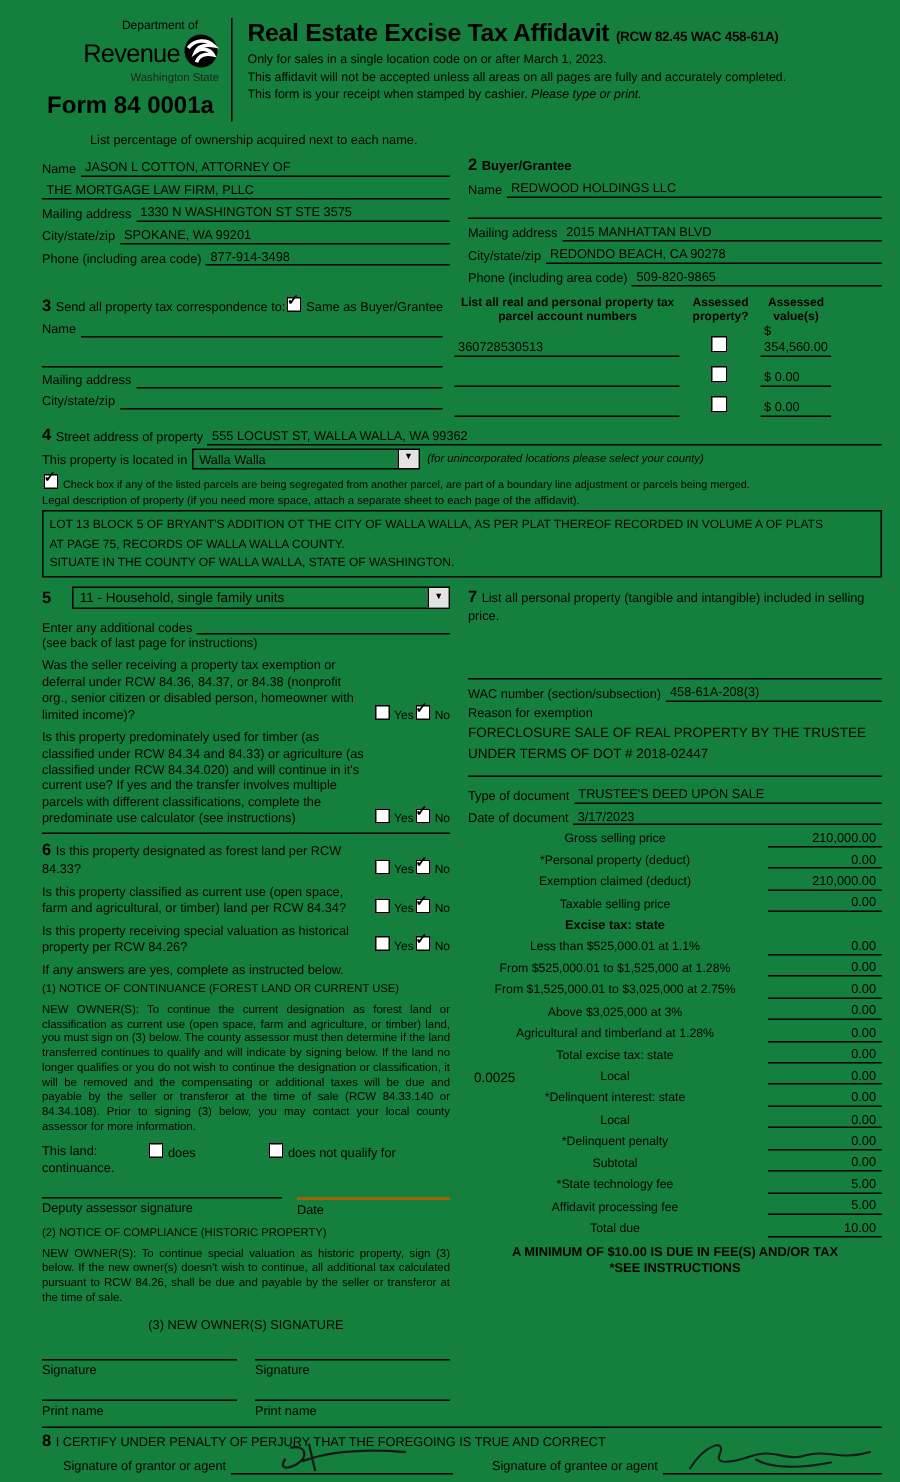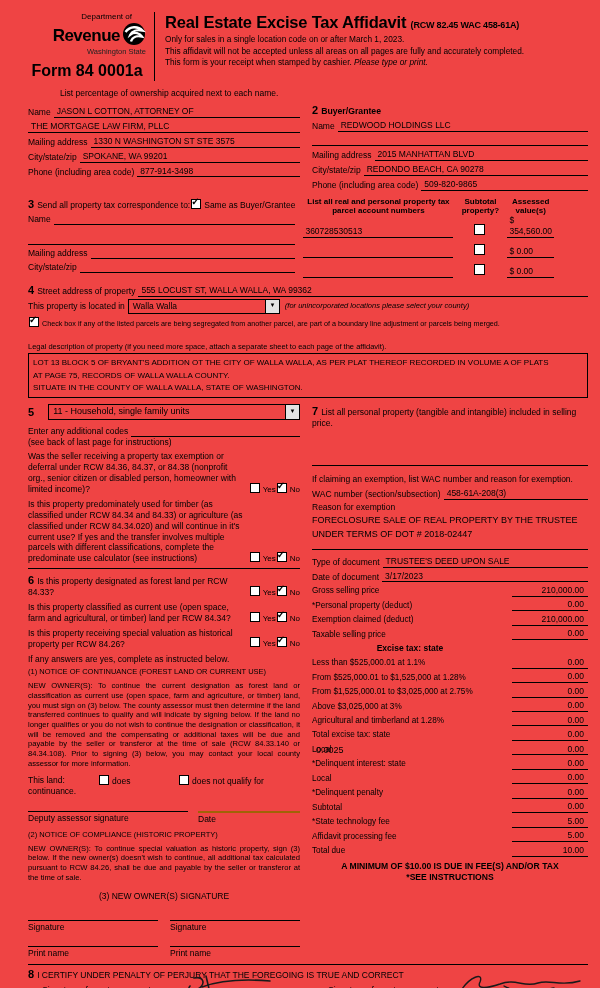--- a/index.html
+++ b/index.html
@@ -1,33 +1,33 @@
 <!DOCTYPE html>
 <html><head>
 <meta charset="utf-8">
 <style>
   html,body{margin:0;padding:0;background:#888;}
-  .page{width:600px;height:988px;background:#ef4444;color:#000;position:relative;
+  .page{width:600px;height:988px;background:#15803d;color:#000;position:relative;
     font-family:"Liberation Sans",sans-serif;font-size:8.5px;line-height:1.28;
     box-sizing:border-box;padding:8px 12px 0 28px;overflow:hidden;}
   .b{font-weight:normal}.i{font-style:italic}
   .sm{font-size:7.5px}.t7{font-size:7.2px}
   .row{display:flex}
   .f{display:flex;align-items:flex-end;margin-top:3px}
   .lbl{white-space:nowrap;padding-right:3px}
   .fill{flex:1;border-bottom:1px solid #000;padding:0 3px;min-height:10px;white-space:nowrap;position:relative}
   .cb{display:inline-block;width:8px;height:8px;border:1px solid #000;vertical-align:-1px;margin:0 3px 0 1px;position:relative;background:#fff;flex:none}
   .cb.checked::after{content:"✓";position:absolute;left:-1px;top:-4px;font-size:10px;font-weight:bold}
   .yn{white-space:nowrap;align-self:flex-end;font-size:8px}
   
   .hdr{display:flex;padding-top:4px}
   .logo{width:118px;border-right:1.5px solid #000;padding-right:8px;text-align:right;flex:none}
   .logo .dep{font-size:8px;margin-right:14px}
   .revline{display:flex;justify-content:flex-end;align-items:center}
-  .revword{font-weight:bold;font-size:17px;letter-spacing:-0.5px}
+  .revword{font-weight:normal;font-size:17px;letter-spacing:-0.5px}
   .wast{font-size:7.5px;color:#222;margin-top:-2px}
   .formno{font-weight:bold;font-size:16px;margin-top:4px;text-align:center}
   .titleblk{padding-left:10px}
   .title{font-weight:bold;font-size:16.5px;letter-spacing:-0.2px}
   .title small{font-size:9px;font-weight:bold}
   .titleblk .note{font-size:8.3px;margin-top:1px}
   
   .cols{display:flex}
   .cA{flex:0 0 272px;margin-right:12px}
   .cB{flex:1}
@@ -49,21 +49,21 @@
   .dd .arr{width:13px;border-left:1.5px solid #000;background:#e3e3e3;display:flex;align-items:center;justify-content:center}
   .dd .arr::after{content:"▼";font-size:6px}
   .legalbox{border:1.2px solid #000;padding:2px 4px;font-size:8px;margin-top:2px}
   .legalbox div{margin:2px 0}
   .q{display:flex;margin-top:4px}
   .q .qt{flex:1;padding-right:4px}
   .notice{font-size:7.6px;margin-top:4px;text-align:justify}
   .rule{border-top:1px solid #000;margin-top:4px}
   
   .taxrow{display:flex;align-items:flex-end;margin-top:2.6px}
-  .taxlbl{width:196px;text-align:left;white-space:nowrap;position:relative;font-size:8.2px}
+  .taxlbl{width:196px;text-align:center;white-space:nowrap;position:relative;font-size:8.2px}
   .taxfill{flex:1;border-bottom:1px solid #000;text-align:right;padding:0 4px;margin-left:4px;min-height:10px}
   .taxhdr{width:196px;text-align:center;font-weight:bold;margin-top:3px}
   .pre0025{position:absolute;left:4px;font-size:9px}
   .minnote{text-align:center;font-weight:bold;font-size:8.6px;margin-top:4px}
   
   .hand{font-family:"DejaVu Sans",sans-serif;font-style:italic;font-weight:bold;letter-spacing:0.4px}
   .sigsvg{position:absolute;bottom:-3px;left:12px;overflow:visible}
   .s8{border-top:1px solid #000;margin-top:5px;padding-top:2px}
   .s8 .half{flex:1}
   .s8 .f{margin-top:4px}
@@ -166,21 +166,21 @@
           <span class="fill"></span>
         </div>
       <div class="f">
           <span class="lbl">City/state/zip</span>
           <span class="fill"></span>
         </div>
     </div>
     <div class="cP" style="padding-right:66px">
       <div class="pgrid">
         <div class="phdr">List all real and personal property tax parcel account numbers</div>
-        <div class="phdr">Subtotal property?</div>
+        <div class="phdr">Assessed property?</div>
         <div class="phdr">Assessed value(s)</div>
         <div class="prow">
           <div class="pnum">360728530513</div>
           <div class="pcb"><span class="cb"></span></div>
           <div class="pval">$ 354,560.00</div>
         </div>
         <div class="prow">
           <div class="pnum" style="margin-top:6px"></div>
           <div class="pcb" style="margin-top:6px"><span class="cb"></span></div>
           <div class="pval" style="margin-top:6px">$ 0.00</div>
@@ -202,21 +202,21 @@
       </div>
     <div class="row" style="margin-top:2px;align-items:center">
       <span class="lbl">This property is located in</span>
       <span class="dd" style="width:150px">
         <span class="val" style="flex:1">Walla Walla</span>
         <span class="arr"></span>
       </span>
       <span class="b i sm" style="margin-left:5px">(for unincorporated locations please select your county)</span>
     </div>
     <div class="t7" style="margin-top:3px;white-space:nowrap"><span class="cb checked"></span><span>Check box if any of the listed parcels are being segregated from another parcel, are part of a boundary line adjustment or parcels being merged.</span></div>
-    <div class="sm" style="margin-top:14px">Legal description of property (if you need more space, attach a separate sheet to each page of the affidavit).</div>
+    <div class="sm" style="margin-top:1px">Legal description of property (if you need more space, attach a separate sheet to each page of the affidavit).</div>
     <div class="legalbox">
       <div>LOT 13 BLOCK 5 OF BRYANT'S ADDITION OT THE CITY OF WALLA WALLA, AS PER PLAT THEREOF RECORDED IN VOLUME A OF PLATS</div>
       <div>AT PAGE 75, RECORDS OF WALLA WALLA COUNTY.</div>
       <div>SITUATE IN THE COUNTY OF WALLA WALLA, STATE OF WASHINGTON.</div>
     </div>
   </div>
 
   <div class="cols" style="margin-top:6px">
 
     <div class="cA">
@@ -283,21 +283,20 @@
       </div>
     </div>
 
     <div class="cB">
       <div>
         <span class="secnum">7</span><span>List all personal property (tangible and intangible) included in selling price.</span>
       </div>
       <div class="f" style="margin-top:26px">
           <span class="fill"></span>
         </div>
-      <div style="margin-top:8px">If claiming an exemption, list WAC number and reason for exemption.</div>
       <div class="f">
           <span class="lbl">WAC number (section/subsection)</span>
           <span class="fill">458-61A-208(3)</span>
         </div>
       <div style="margin-top:2px">Reason for exemption</div>
       <div style="margin-top:2px;font-size:9px">FORECLOSURE SALE OF REAL PROPERTY BY THE TRUSTEE</div>
       <div style="margin-top:3px;font-size:9px">UNDER TERMS OF DOT # 2018-02447</div>
       <div class="rule" style="margin-top:8px"></div>
       <div class="f" style="margin-top:6px">
           <span class="lbl">Type of document</span>

